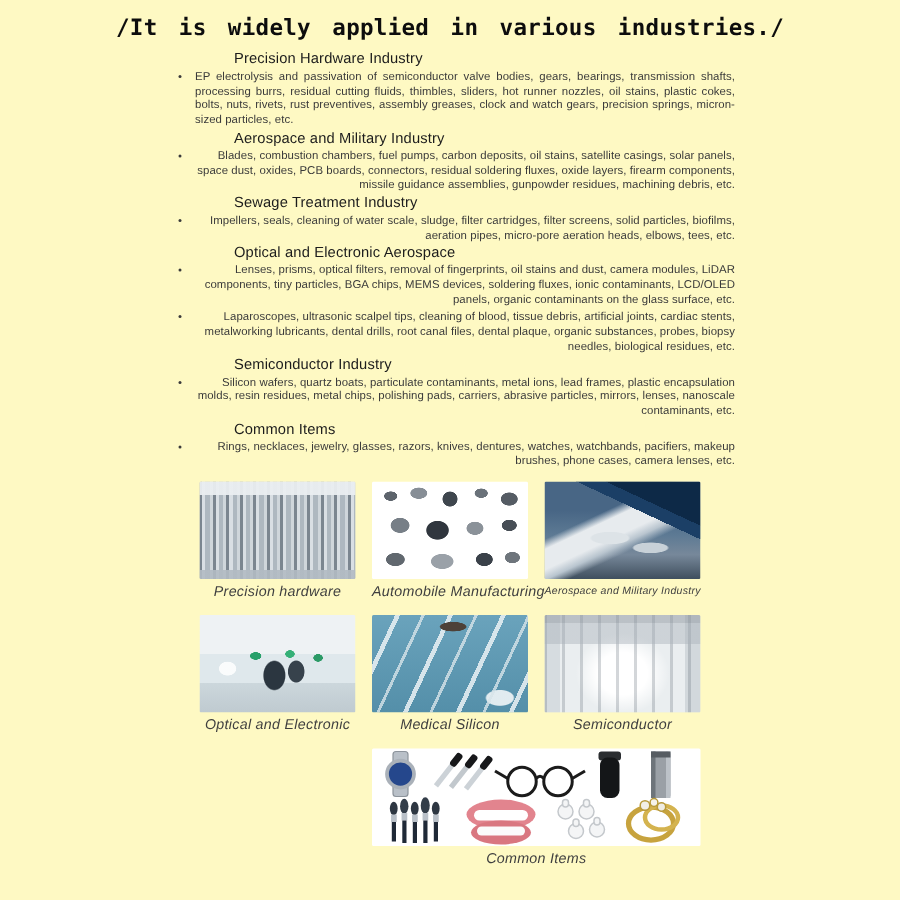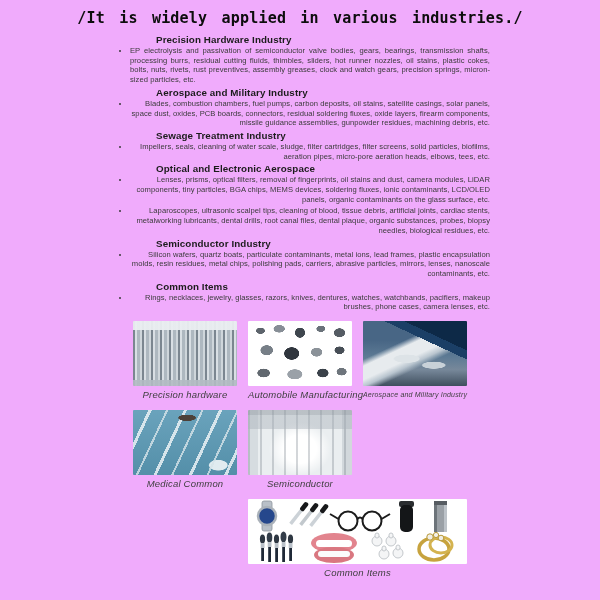--- a/index.html
+++ b/index.html
@@ -1,32 +1,32 @@
 <!DOCTYPE html>
 <html><head>
 <meta charset="utf-8">
 <style>
   html,body{margin:0;padding:0;background:#ffffff;}
   .page{
-    position:relative;width:600px;height:600px;background:#f0abfc;
+    position:relative;width:600px;height:600px;background:#fef9c3;
     font-family:"Liberation Sans", sans-serif;color:#333;overflow:hidden;
   }
   
   .title{
     margin:9px auto 0 auto;text-align:center;
     font-family:"DejaVu Sans Mono", monospace;
     font-weight:800;font-size:15px;letter-spacing:.2px;word-spacing:5px;
     color:#0d0d0d;
   }
   
   .sections{margin:7px 0 0 118px;width:372px;}
   .section{margin:0 0 2px 0;}
   .section h3{
     margin:0 0 1px 0;font-size:9.8px;line-height:11px;color:#1c1c1c;
-    font-weight:bold;letter-spacing:.1px;padding-left:38px;
+    font-weight:normal;letter-spacing:.1px;padding-left:38px;
   }
   .section ul{margin:0;padding:0 0 0 12px;}
   .section li{
     font-size:7.6px;line-height:9.7px;color:#3a3a3a;letter-spacing:.05px;text-align:right;
   }
   .section.justify li{text-align:justify;}
   
   .gallery{
     margin:9px 0 0 133px;width:334px;
     display:grid;grid-template-columns:104px 104px 104px;
@@ -172,24 +172,28 @@
       <div class="photo ph-automobile"></div>
       <figcaption>Automobile Manufacturing</figcaption>
     </figure>
 
     <figure class="cell">
       <div class="photo ph-aerospace"></div>
       <figcaption class="small">Aerospace and Military Industry</figcaption>
     </figure>
 
 
+    <figure class="cell">
+      <div class="photo ph-optical"></div>
+      <figcaption>Optical and Electronic</figcaption>
+    </figure>
 
     <figure class="cell">
       <div class="photo ph-medical"></div>
-      <figcaption>Medical Common</figcaption>
+      <figcaption>Medical Silicon</figcaption>
     </figure>
 
     <figure class="cell">
       <div class="photo ph-semiconductor"></div>
       <figcaption>Semiconductor</figcaption>
     </figure>
 
     <figure class="cell wide">
       <div class="photo wide ph-common">
         <svg width="219" height="65" viewBox="0 0 219 65" xmlns="http://www.w3.org/2000/svg">

